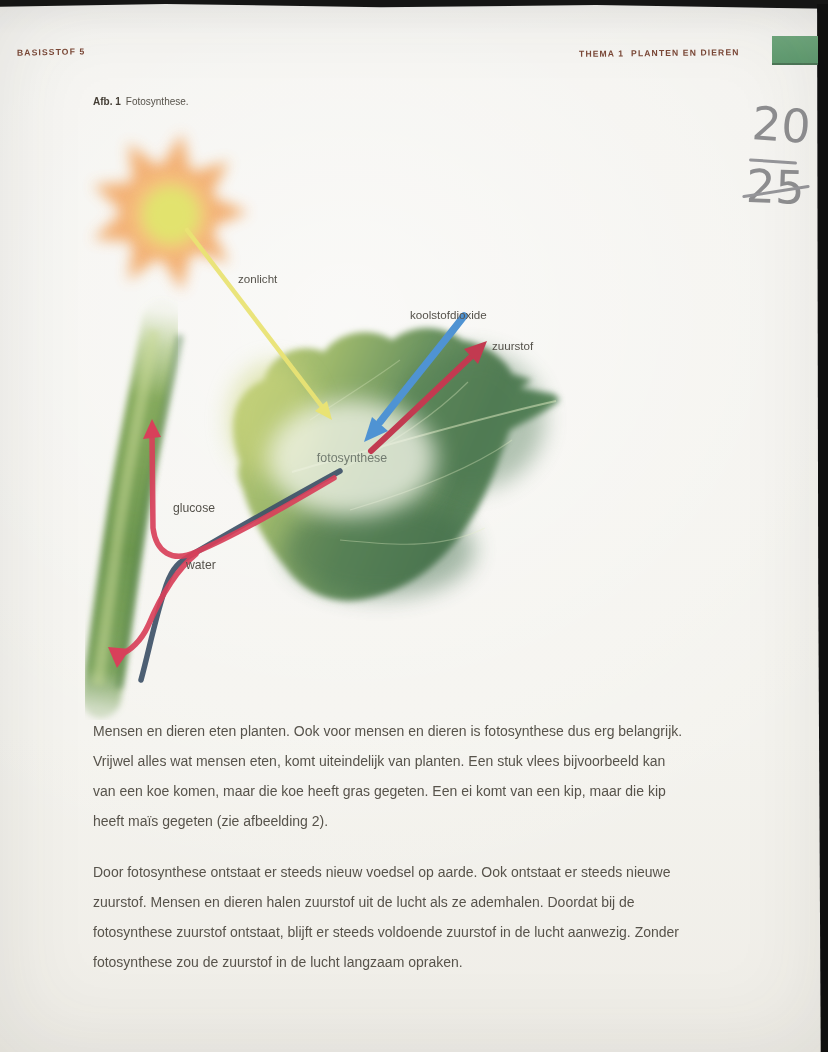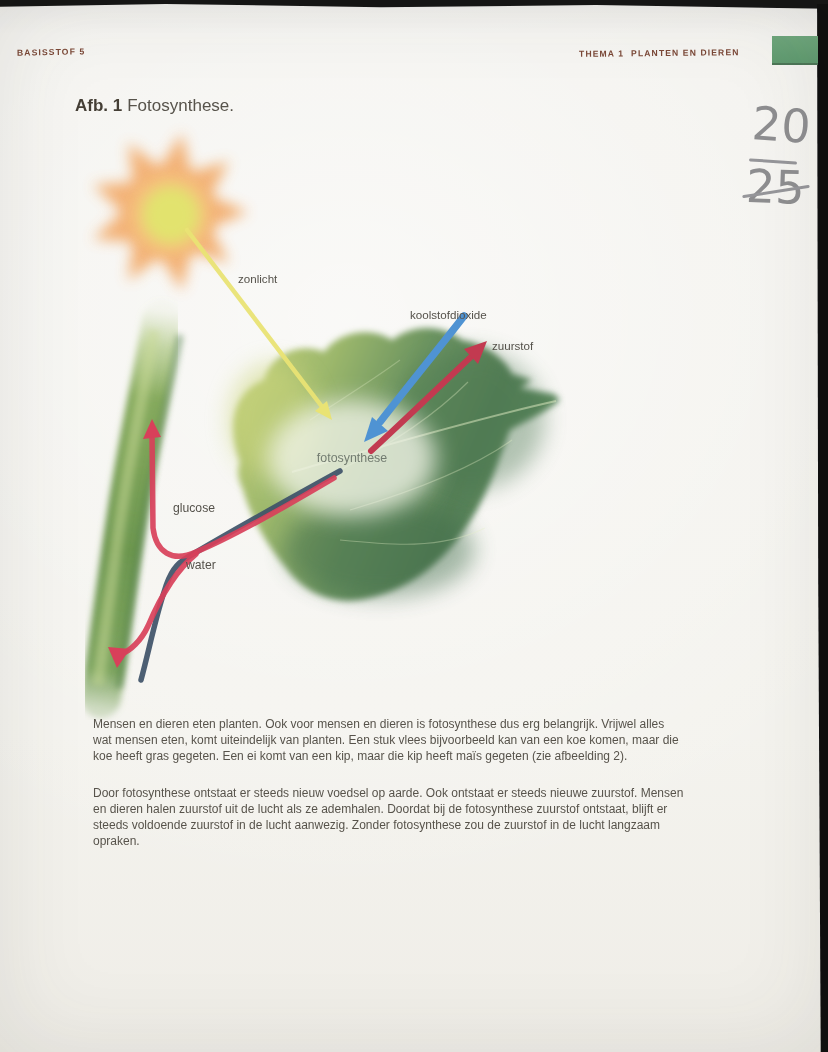--- a/index.html
+++ b/index.html
@@ -24,31 +24,31 @@
   
   .score{position:absolute;left:744px;top:102px;width:84px;height:130px;color:#8e8e90;
     font-family:"DejaVu Sans",sans-serif;}
   .score .num{position:absolute;left:8px;top:-4px;font-size:46px;transform:rotate(4deg);}
   .score .den{position:absolute;left:2px;top:58px;font-size:46px;transform:rotate(2deg);}
   .score .bar{position:absolute;left:5px;top:58px;width:48px;height:3.4px;background:#96969a;
     border-radius:2px;transform:rotate(4deg);}
   .score .strike{position:absolute;left:-2px;top:88px;width:68px;height:3.2px;background:#96969a;
     border-radius:2px;transform:rotate(-9deg);}
   
-  .caption{position:absolute;left:75px;top:96px;font-size:17px;color:#57534b;}
+  .caption{position:absolute;left:93px;top:96px;font-size:10px;color:#57534b;}
   .caption b{color:#443e35;margin-right:5px;}
   
   .diagram{position:absolute;left:40px;top:120px;width:630px;height:600px;}
   .dlabel{font-family:"Liberation Sans",sans-serif;font-size:11.6px;fill:#55524b;}
   .dlabel-big{font-family:"Liberation Sans",sans-serif;font-size:12.2px;fill:#55524b;}
   .dlabel-faint{font-family:"Liberation Sans",sans-serif;font-size:12.4px;fill:rgba(96,106,96,.85);}
   
   .article{position:absolute;left:93px;top:716px;width:592px;}
   .article h2{margin:0 0 7px 0;font-size:14px;font-weight:bold;letter-spacing:.4px;color:#403b32;}
-  .article p{margin:0 0 21px 0;font-size:12px;line-height:16px;color:#57534b;}
+  .article p{margin:0 0 21px 0;font-size:14px;line-height:30px;color:#57534b;}
 </style>
 </head>
 <body>
 
 <div class="photo">
 
   <div class="edge-top"></div>
   <div class="edge-right"></div>
   <div class="chapter-tab"></div>
 

